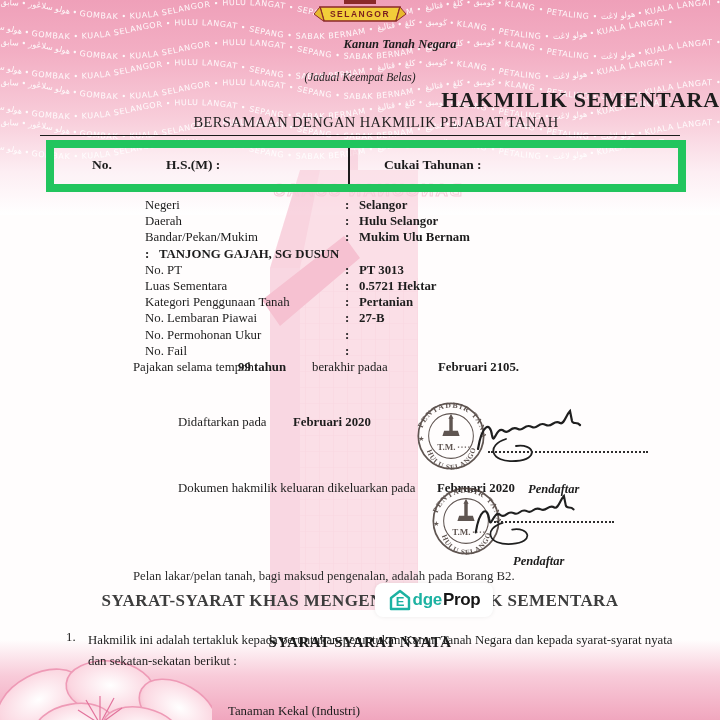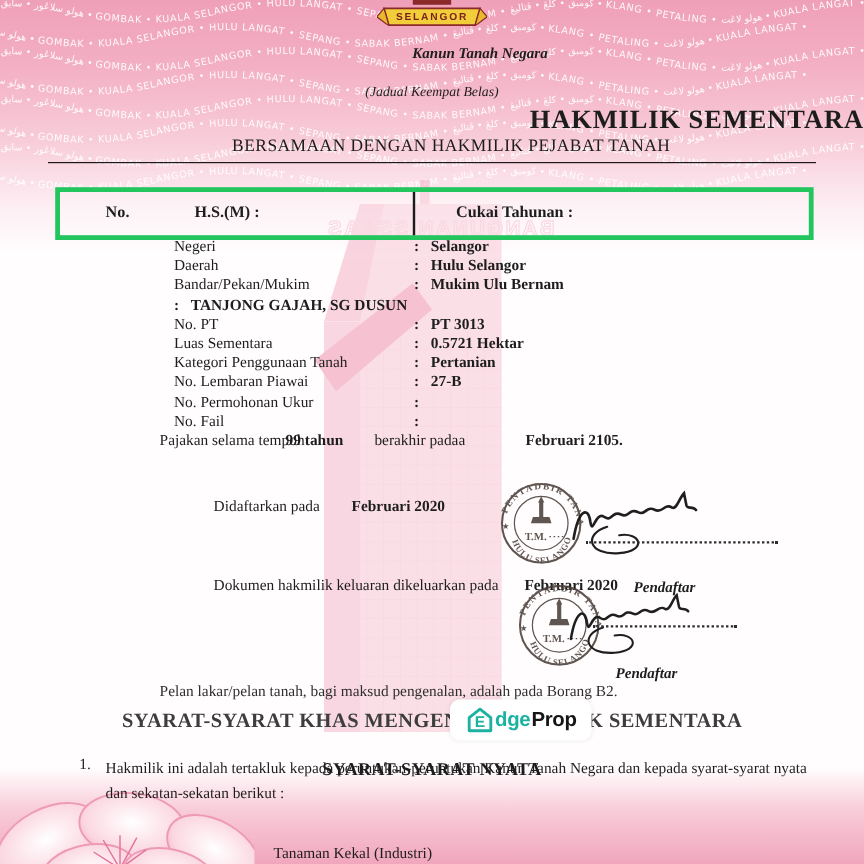--- a/index.html
+++ b/index.html
@@ -22,21 +22,21 @@
   .h-borang{position:absolute;top:51px;left:0;width:720px;text-align:center;
     font-size:17.5px;font-weight:bold;}
   .h-jadual{position:absolute;top:71px;left:0;width:720px;text-align:center;
     font-size:11.5px;font-style:italic;}
   .h-title{position:absolute;top:87px;left:0;width:720px;text-align:right;
     font-size:22px;font-weight:bold;letter-spacing:.8px;}
   .h-subtitle{position:absolute;top:114px;left:0;width:720px;text-align:center;
     font-size:14.5px;letter-spacing:.4px;margin-left:16px;}
   
   .ref-topline{position:absolute;top:135px;left:40px;width:640px;border-top:1.5px solid #1b1b1b;}
-  .ref-box{position:absolute;top:156px;left:46px;width:624px;height:36px;border:4px solid #22c55e;
+  .ref-box{position:absolute;top:140px;left:46px;width:624px;height:36px;border:8px solid #22c55e;
     background:rgba(255,255,255,.25);}
   .ref-divider{position:absolute;left:294px;top:0;height:100%;border-left:2px solid #1b1b1b;}
   .ref-box span{position:absolute;top:0;line-height:34px;font-weight:bold;font-size:13.5px;}
   .ref-no{left:38px;} .ref-hsm{left:112px;} .ref-cukai{left:330px;}
   
   .fields{position:absolute;top:197px;left:145px;width:470px;font-size:12.8px;}
   .frow{display:flex;height:16.2px;line-height:16.2px;}
   .flabel{width:200px;}
   .fcolon{width:14px;font-weight:bold;}
   .fvalue{font-weight:bold;}

